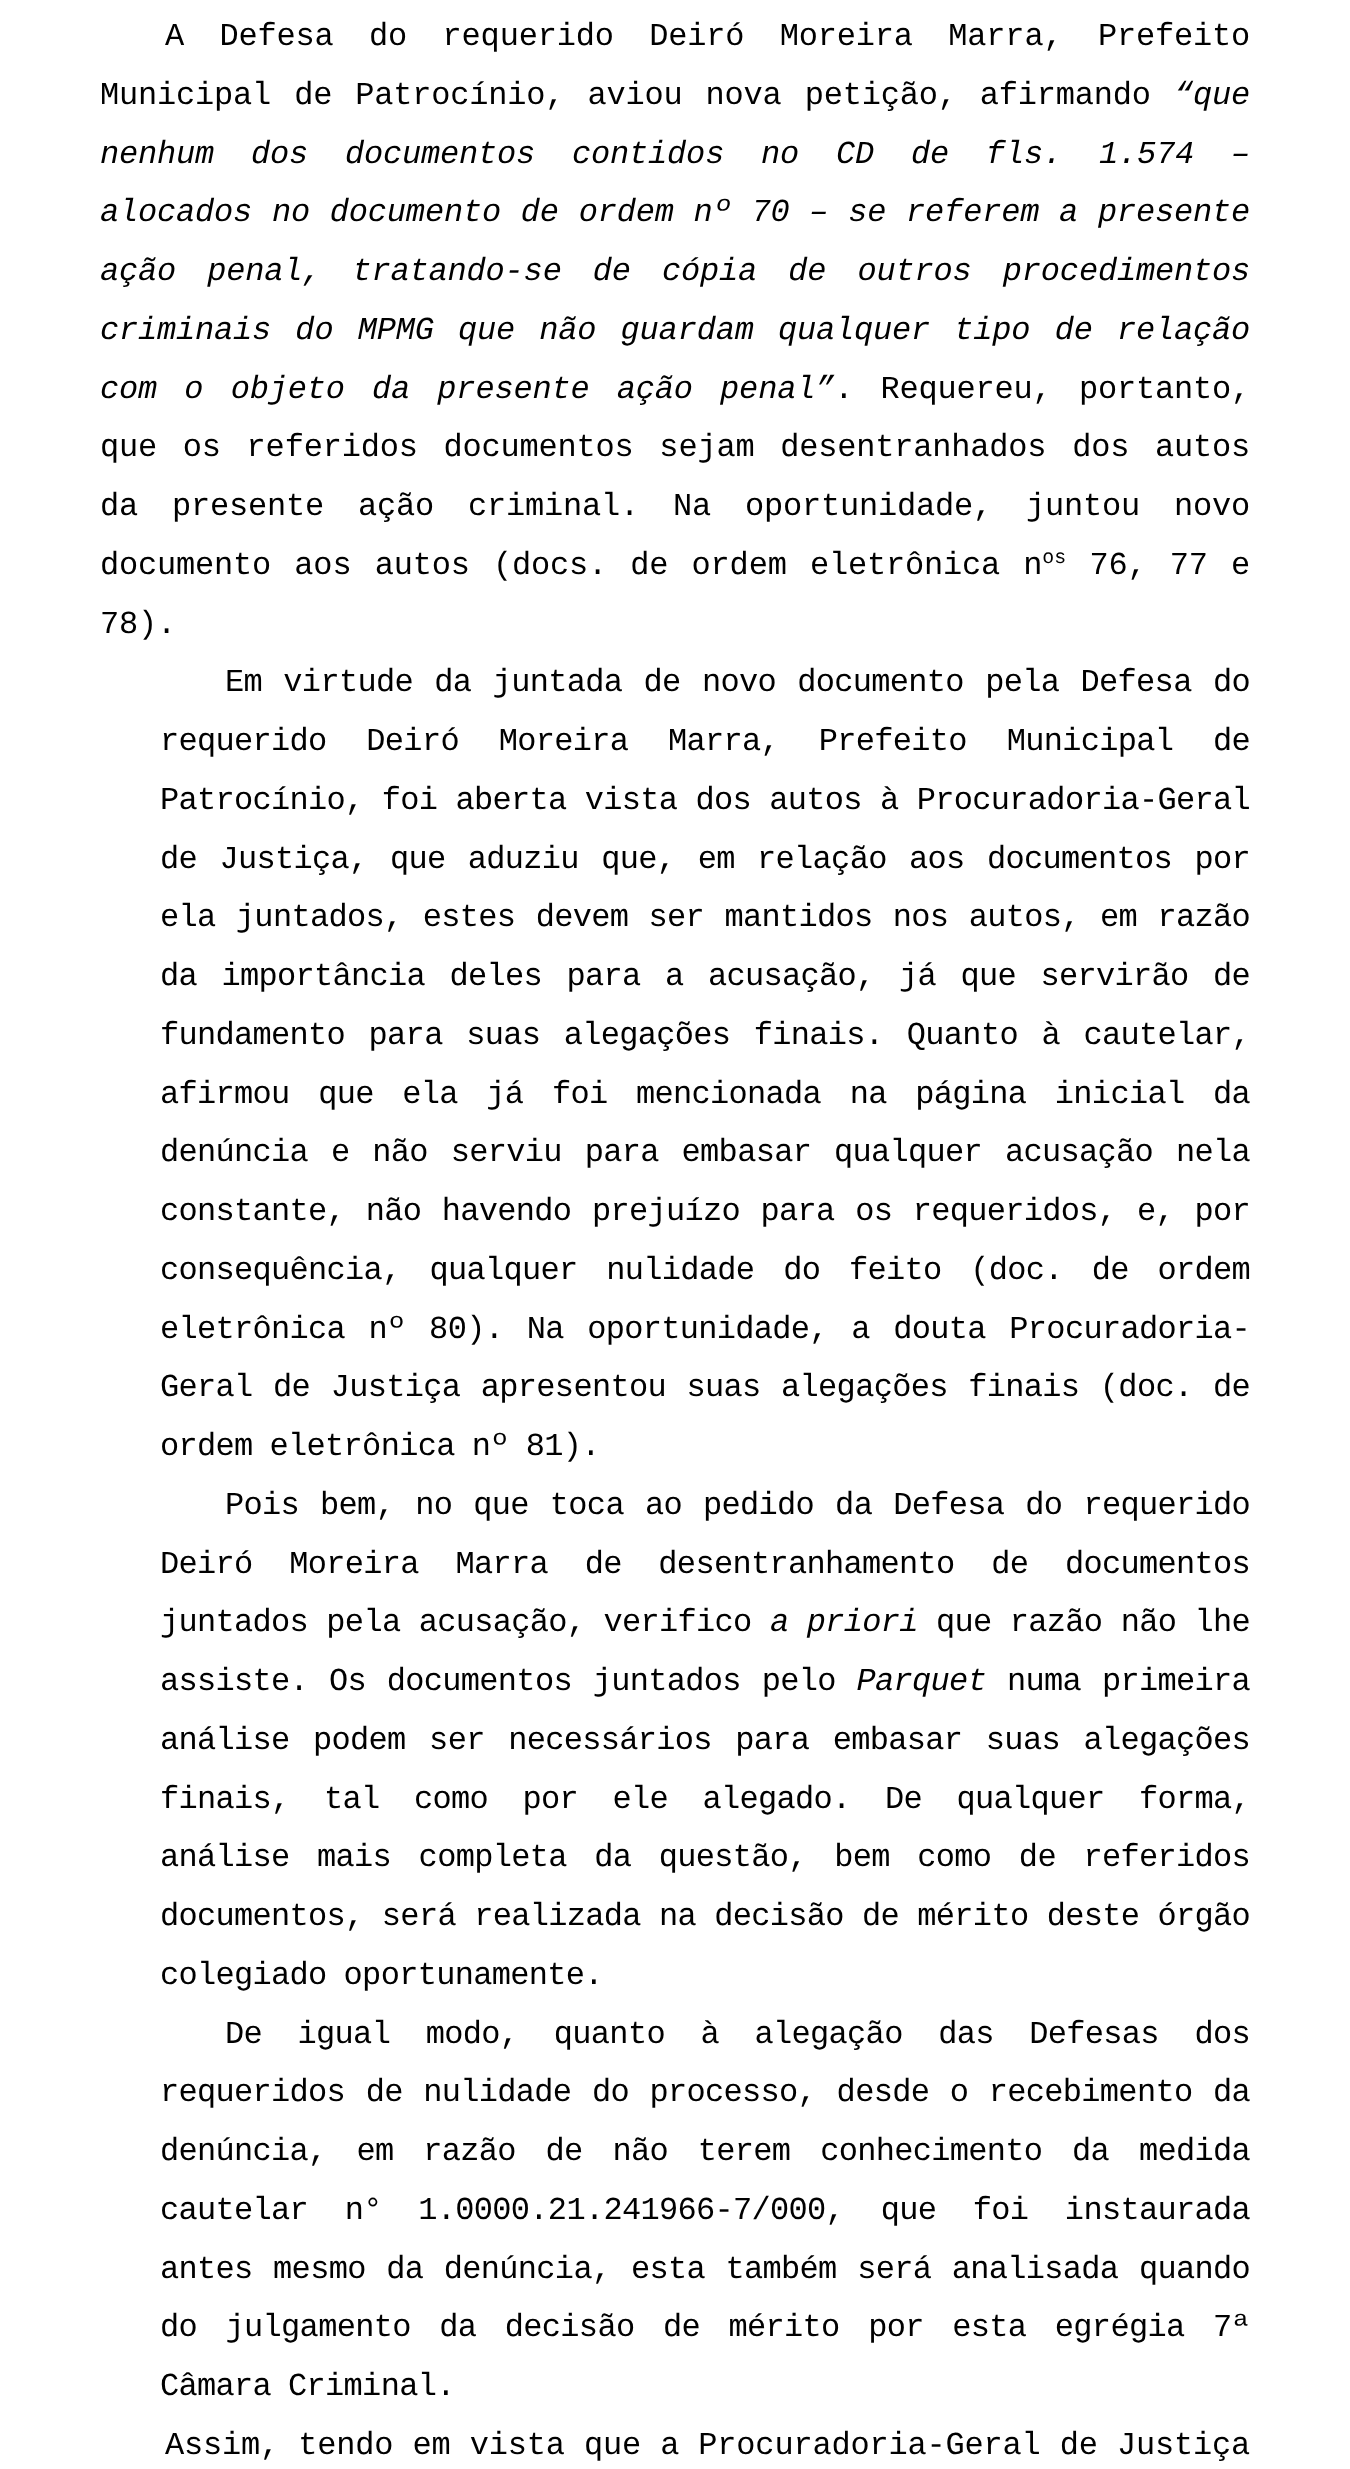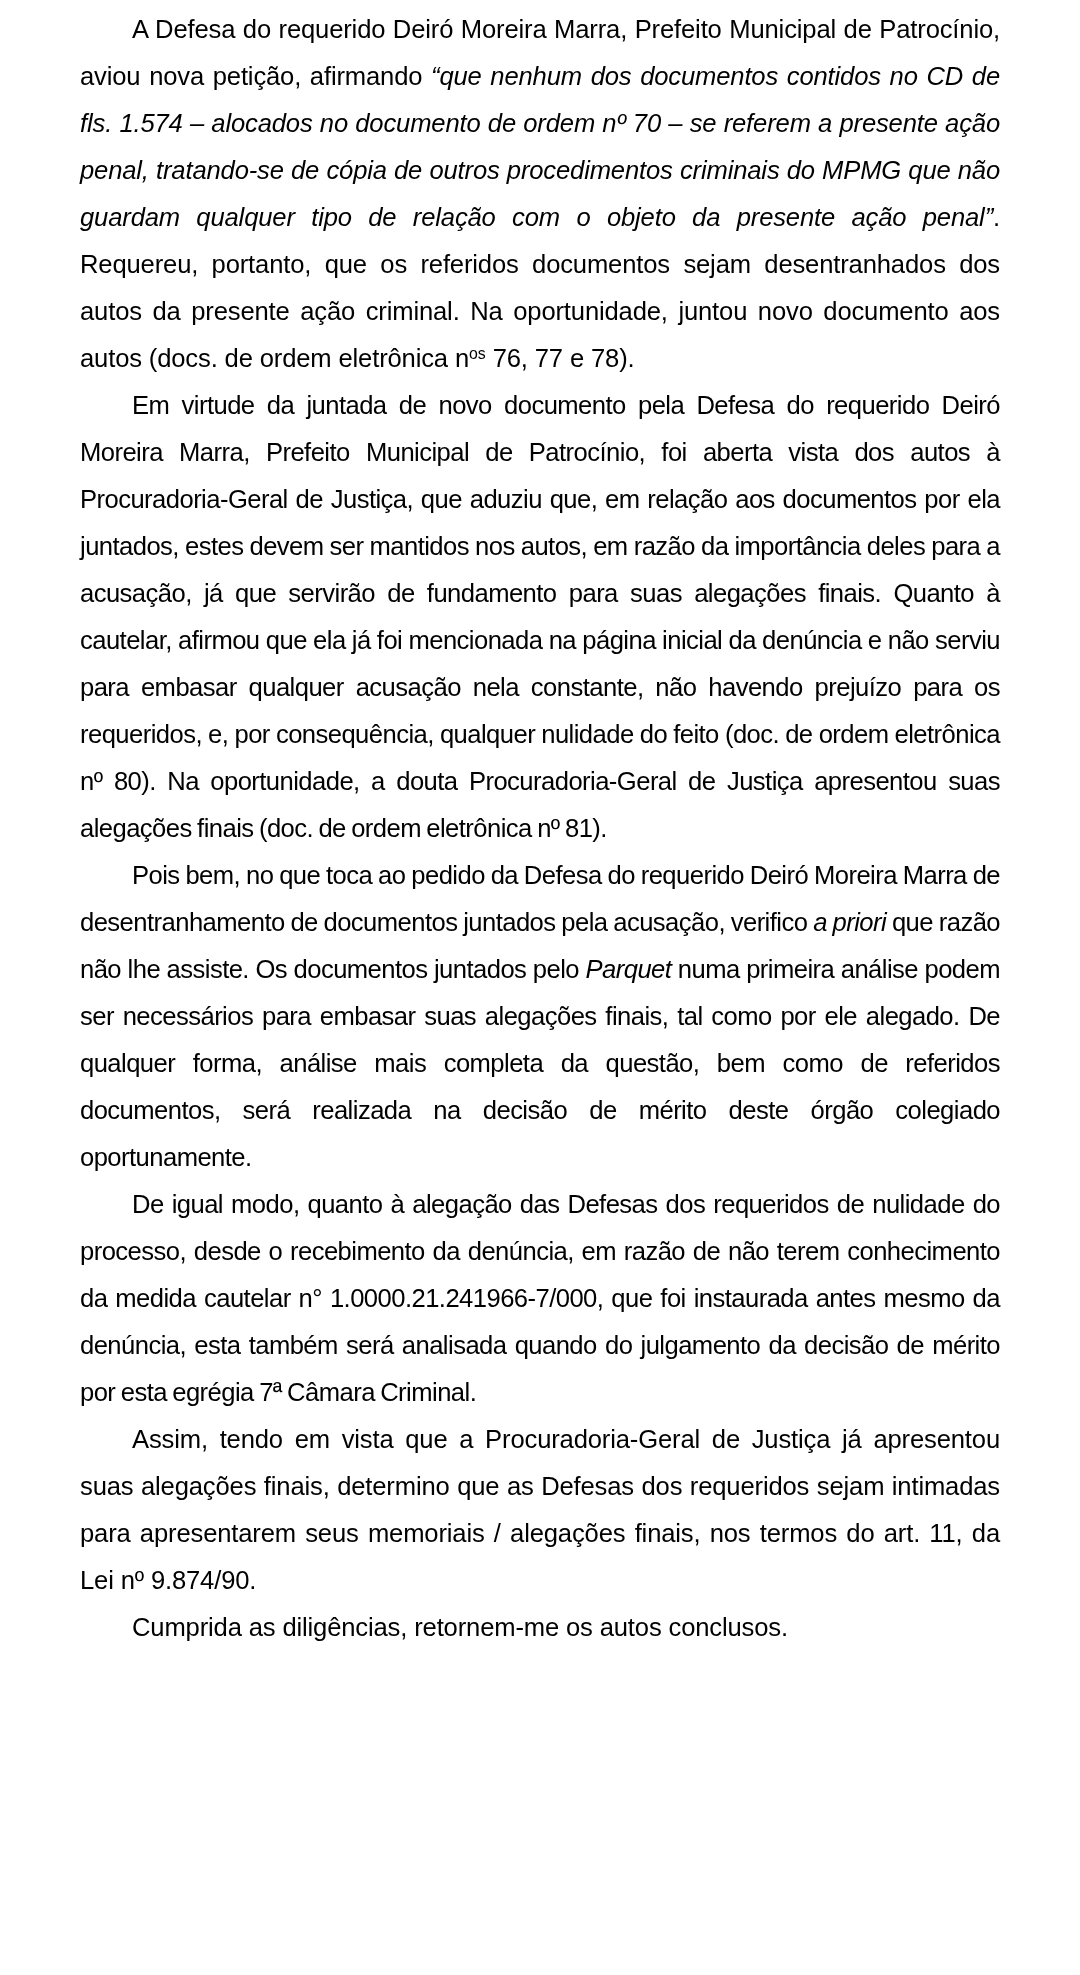--- a/index.html
+++ b/index.html
@@ -14,39 +14,41 @@
     color: #000000;
     overflow: hidden;
   }
   .page {
     position: relative;
     width: 1080px;
     height: 1975px;
     box-sizing: border-box;
     padding: 0px 80px 0px 80px;
     background: #ffffff;
+    font-family: Liberation Mono, monospace;
   }
   .doc-body {
     padding-top: 6px;
   }
   p.para {
     margin: 0 0 0 0;
     text-align: justify;
     text-justify: inter-word;
     font-size: 25.6px;
     line-height: 47px;
     text-indent: 52px;
     letter-spacing: -0.15px;
     word-spacing: 0px;
     -webkit-hyphens: none;
     hyphens: none;
   }
   p.para.tight {
     letter-spacing: -0.55px;
     word-spacing: -1.2px;
+    margin-left: 48px;
   }
   .it {
     font-style: italic;
   }
   sup.ord {
     font-size: 0.62em;
     vertical-align: 0.52em;
     line-height: 0;
     letter-spacing: 0;
   }

